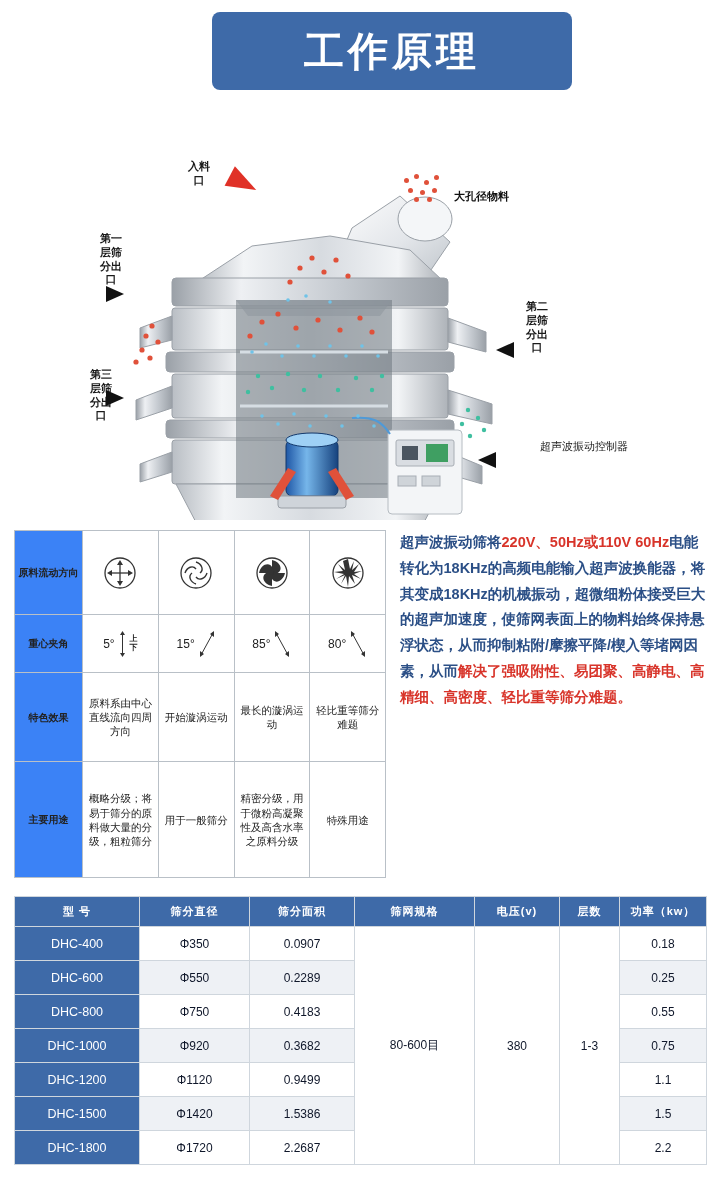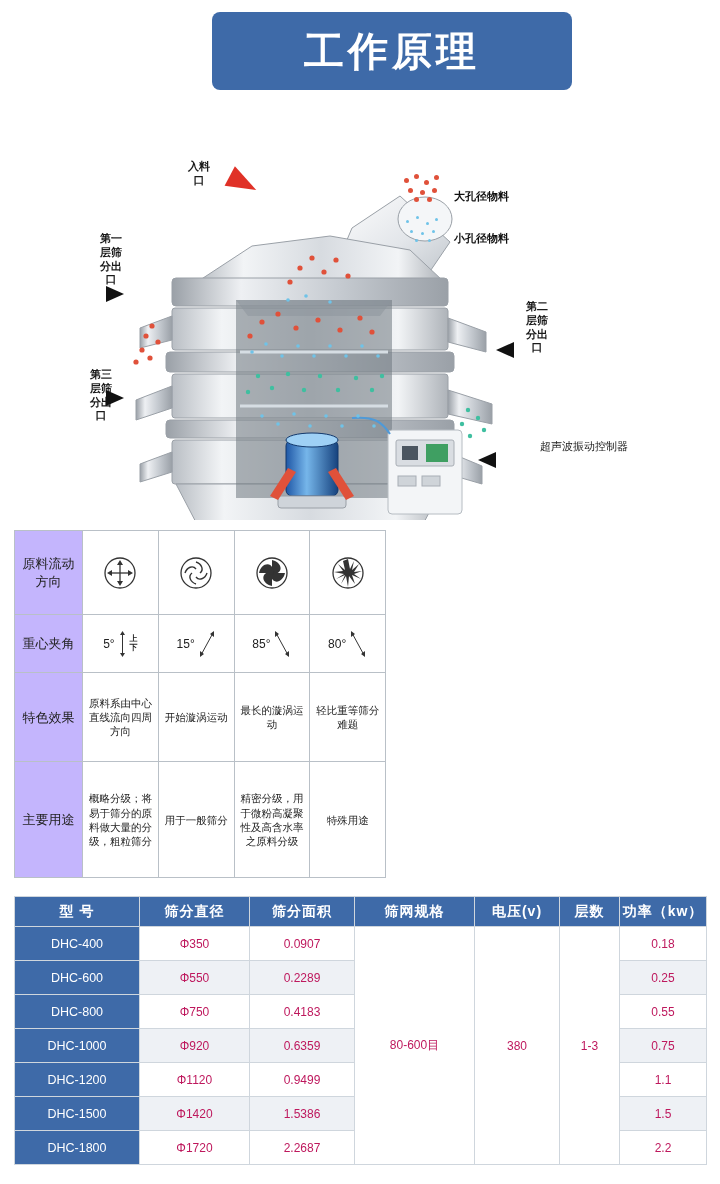--- a/index.html
+++ b/index.html
@@ -63,42 +63,42 @@
   
   .mid { position: absolute; left: 14px; top: 530px; width: 692px; height: 350px; }
   table.params {
     position: absolute; left: 0; top: 0; width: 372px; height: 348px;
     border-collapse: collapse; table-layout: fixed;
   }
   table.params td {
     border: 1px solid #b9c0c7; font-size: 10.5px; color: #222;
     text-align: center; vertical-align: middle; padding: 2px 3px; line-height: 1.35;
   }
-  table.params td.rowhdr { width: 68px; background: #c4b5fd; font-size: 13px; }
+  table.params td.rowhdr { width: 68px; background: #3b82f6; font-size: 10px; font-weight: bold; }
   .angle-cell { display: flex; align-items: center; justify-content: center; gap: 3px; }
   .angle-cell .num { font-size: 12px; }
   .ud { display: flex; flex-direction: column; font-size: 8px; line-height: 1.05; color: #222; }
 
   .icon-box { display: flex; align-items: center; justify-content: center; height: 40px; }
 
   .desc {
     position: absolute; left: 386px; top: 0; width: 306px;
     font-size: 14.5px; line-height: 1.78; color: #2b4f86; font-weight: bold;
   }
   .desc .red { color: #d8342a; }
 
   
   .spec { position: absolute; left: 14px; top: 896px; width: 692px; }
   table.spec-t { width: 692px; border-collapse: collapse; table-layout: fixed; }
   table.spec-t th {
-    background: #3e6aa8; color: #fff; font-size: 14px; font-weight: bold;
+    background: #3e6aa8; color: #fff; font-size: 11px; font-weight: bold;
     height: 30px; border: 1px solid #cfd6dd; letter-spacing: 1px;
   }
   table.spec-t td {
-    height: 34px; border: 1px solid #cfd6dd; font-size: 12px; color: #be185d;
+    height: 34px; border: 1px solid #cfd6dd; font-size: 12px; color: #0f172a;
     text-align: center; background: #ffffff;
   }
   table.spec-t td.model { background: #3e6aa8; color: #ffffff; font-size: 12.5px; }
   table.spec-t tr.alt td { background: #eef1f5; }
   table.spec-t tr.alt td.model { background: #3e6aa8; }
 </style>
 </head>
 <body>
 
 <div class="page">
@@ -275,34 +275,20 @@
           <i style="left:24px;top:8px;background:#e0513a;width:5px;height:5px"></i>
           <i style="left:34px;top:3px;background:#e0513a;width:5px;height:5px"></i>
           <i style="left:8px;top:16px;background:#e0513a;width:5px;height:5px"></i>
           <i style="left:20px;top:18px;background:#e0513a;width:5px;height:5px"></i>
           <i style="left:32px;top:16px;background:#e0513a;width:5px;height:5px"></i>
           <i style="left:14px;top:25px;background:#e0513a;width:5px;height:5px"></i>
           <i style="left:27px;top:25px;background:#e0513a;width:5px;height:5px"></i>
         </div>
         <div class="legend-txt">大孔径物料</div>
       </div>
-      <div class="legend-row">
-        <div class="legend-swatch">
-          <i style="left:6px;top:6px;background:#6fc3e8;width:3px;height:3px"></i>
-          <i style="left:16px;top:2px;background:#6fc3e8;width:3px;height:3px"></i>
-          <i style="left:26px;top:8px;background:#6fc3e8;width:3px;height:3px"></i>
-          <i style="left:35px;top:4px;background:#6fc3e8;width:3px;height:3px"></i>
-          <i style="left:10px;top:16px;background:#6fc3e8;width:3px;height:3px"></i>
-          <i style="left:21px;top:18px;background:#6fc3e8;width:3px;height:3px"></i>
-          <i style="left:32px;top:16px;background:#6fc3e8;width:3px;height:3px"></i>
-          <i style="left:15px;top:25px;background:#6fc3e8;width:3px;height:3px"></i>
-          <i style="left:28px;top:25px;background:#6fc3e8;width:3px;height:3px"></i>
-        </div>
-        <div class="legend-txt">小孔径物料</div>
-      </div>
     </div>
   </div>
 
   <div class="mid">
     <table class="params">
       <tbody>
           <tr>
         <td class="rowhdr">原料流动方向</td>
         <td>
           <div class="icon-box">
@@ -395,20 +381,23 @@
       <tr>
         <td class="rowhdr">主要用途</td>
         <td>概略分级；将易于筛分的原料做大量的分级，粗粒筛分</td>
         <td>用于一般筛分</td>
         <td>精密分级，用于微粉高凝聚性及高含水率之原料分级</td>
         <td>特殊用途</td>
       </tr>
     </tbody>
       </table>
 
+    <div class="desc">
+      <span>超声波振动筛将</span><span class="red">220V、50Hz或110V 60Hz</span><span>电能转化为18KHz的高频电能输入超声波换能器，将其变成18KHz的机械振动，超微细粉体接受巨大的超声加速度，使筛网表面上的物料始终保持悬浮状态，从而抑制粘附/摩擦平降/楔入等堵网因素，从而</span><span class="red">解决了强吸附性、易团聚、高静电、高精细、高密度、轻比重等筛分难题。</span>
+    </div>
   </div>
 
   <div class="spec">
     <table class="spec-t">
       <colgroup>
         <col style="width:125px">
           <col style="width:110px">
           <col style="width:105px">
         <col style="width:120px">
           <col style="width:85px">
@@ -442,21 +431,21 @@
       </tr>
       <tr>
         <td class="model">DHC-800</td>
         <td>Φ750</td>
         <td>0.4183</td>
         <td>0.55</td>
       </tr>
       <tr class="alt">
         <td class="model">DHC-1000</td>
         <td>Φ920</td>
-        <td>0.6359</td>
+        <td>0.3682</td>
         <td>0.75</td>
       </tr>
       <tr>
         <td class="model">DHC-1200</td>
         <td>Φ1120</td>
         <td>0.9499</td>
         <td>1.1</td>
       </tr>
       <tr class="alt">
         <td class="model">DHC-1500</td>

